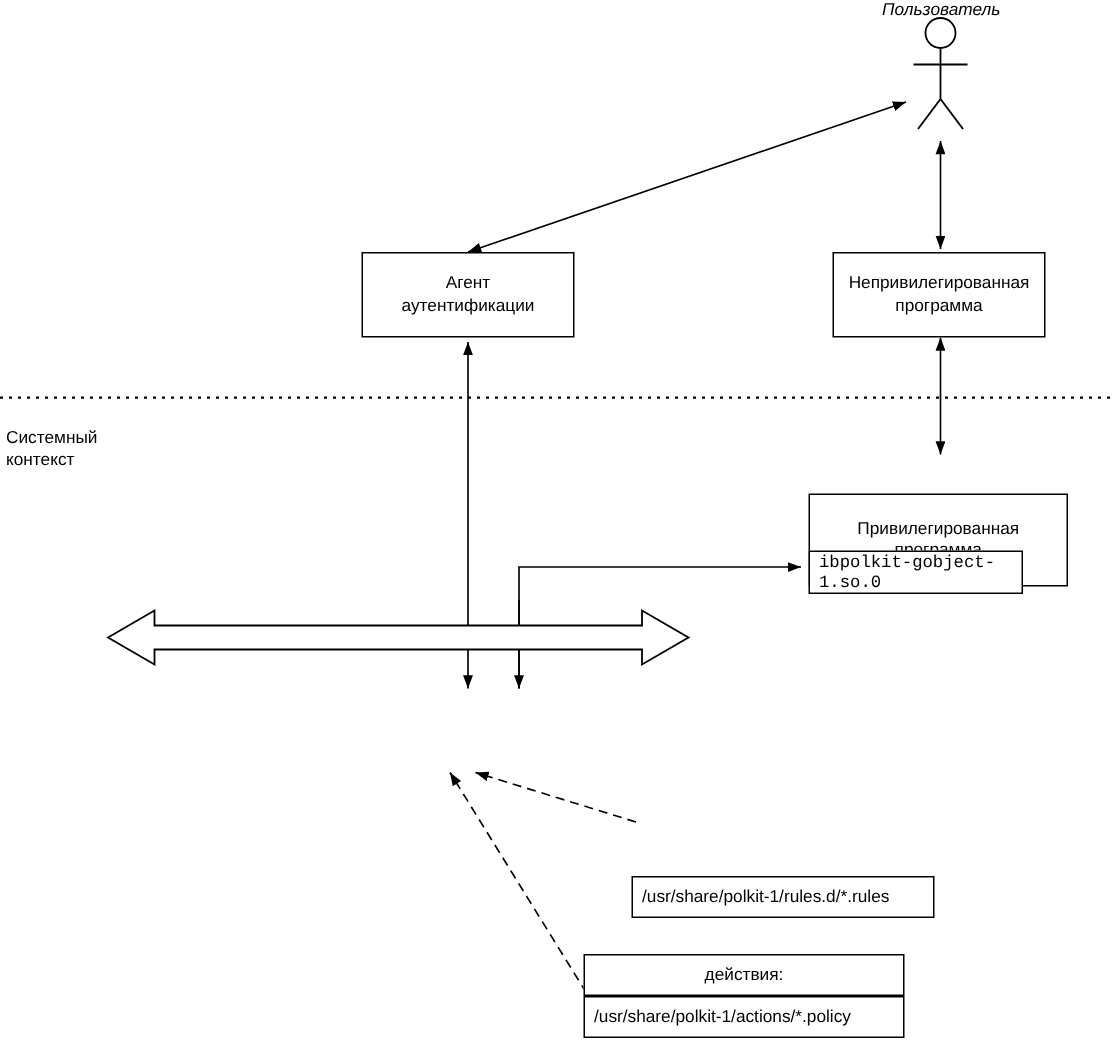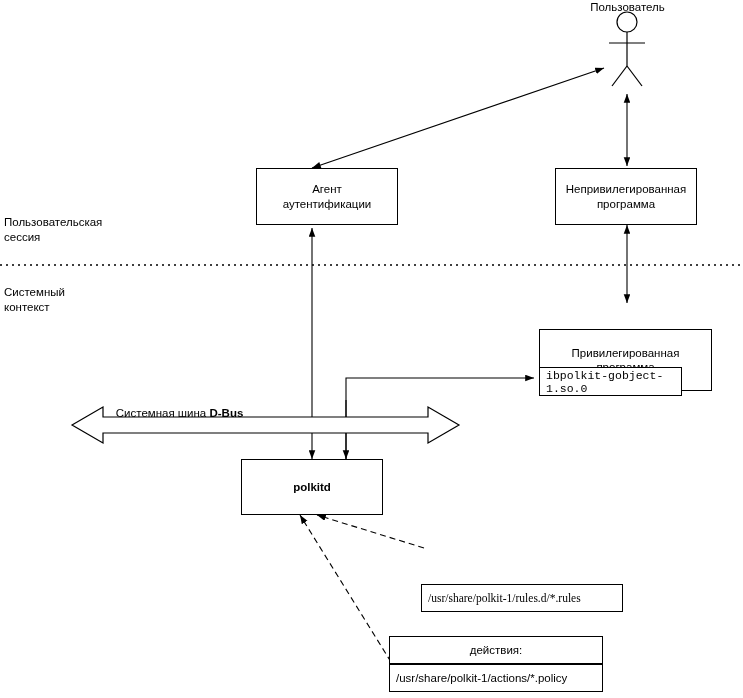--- a/index.html
+++ b/index.html
@@ -47,20 +47,21 @@
     font-size: 11px;
   }
   .label {
     position: absolute;
     font-size: 11.5px;
     line-height: 1.3;
     white-space: pre;
   }
   .label-center {
     text-align: center;
+    font-style: italic;
   }
   .sub-row {
     position: absolute;
     box-sizing: border-box;
     border: 1px solid #000000;
     border-top: 1px solid #000000;
     background: #ffffff;
     display: flex;
     align-items: center;
     font-size: 11.5px;
@@ -110,39 +111,33 @@
 
     <path d="M72,425 L103,407 L103,417 L428,417 L428,407 L459,425 L428,443 L428,433 L103,433 L103,443 Z" fill="#ffffff" stroke="#000000" stroke-width="1.2"></path>
 
     <line x1="424" y1="548" x2="317" y2="515" stroke="#000000" stroke-width="1.1" stroke-dasharray="6,4" marker-end="url(#arrow)"></line>
 
     <line x1="391" y1="662" x2="300" y2="515" stroke="#000000" stroke-width="1.1" stroke-dasharray="6,4" marker-end="url(#arrow)"></line>
   </svg>
 
   <div class="label label-center" style="left:560px; top:0px; width:135px;">Пользователь</div>
 
-  <div class="label" style="left:4px; top:215px; white-space:pre;">Пользовательская
-сессия</div>
   <div class="label" style="left:4px; top:285px; white-space:pre;">Системный
 контекст</div>
 
-  <div class="box" style="left:256px; top:168px; width:142px; height:57px; white-space:pre;">Агент
+  <div class="box" style="left:241px; top:168px; width:142px; height:57px; white-space:pre;">Агент
 аутентификации</div>
 
   <div class="box" style="left:555px; top:168px; width:142px; height:57px; white-space:pre;">Непривилегированная
 программа</div>
 
   <div class="box" style="left:539px; top:305px; width:173px; height:62px; white-space:pre;margin-top:24px;">Привилегированная
 программа</div>
   <div class="sub-row mono rules-title" style="left:539px; top:367px; width:143px; height:29px; justify-content:center;">ibpolkit-gobject-1.so.0</div>
 
-  <div class="box bold" style="left:241px; top:459px; width:142px; height:56px;">polkitd</div>
 
-  <div class="label" style="left:103px; top:391px;">
-    <span>Системная шина </span><span class="bold">D-Bus</span>
-  </div>
 
-  <div class="sub-row" style="left:421px; top:584px; width:202px; height:28px;font-family:Liberation Serif, serif;">/usr/share/polkit-1/rules.d/*.rules</div>
+  <div class="sub-row" style="left:421px; top:584px; width:202px; height:28px;">/usr/share/polkit-1/rules.d/*.rules</div>
 
   <div class="sub-row rules-title" style="left:389px; top:636px; width:214px; height:28px;">действия:</div>
   <div class="sub-row" style="left:389px; top:664px; width:214px; height:28px;">/usr/share/polkit-1/actions/*.policy</div>
 
 </div>
 
 </body></html>

